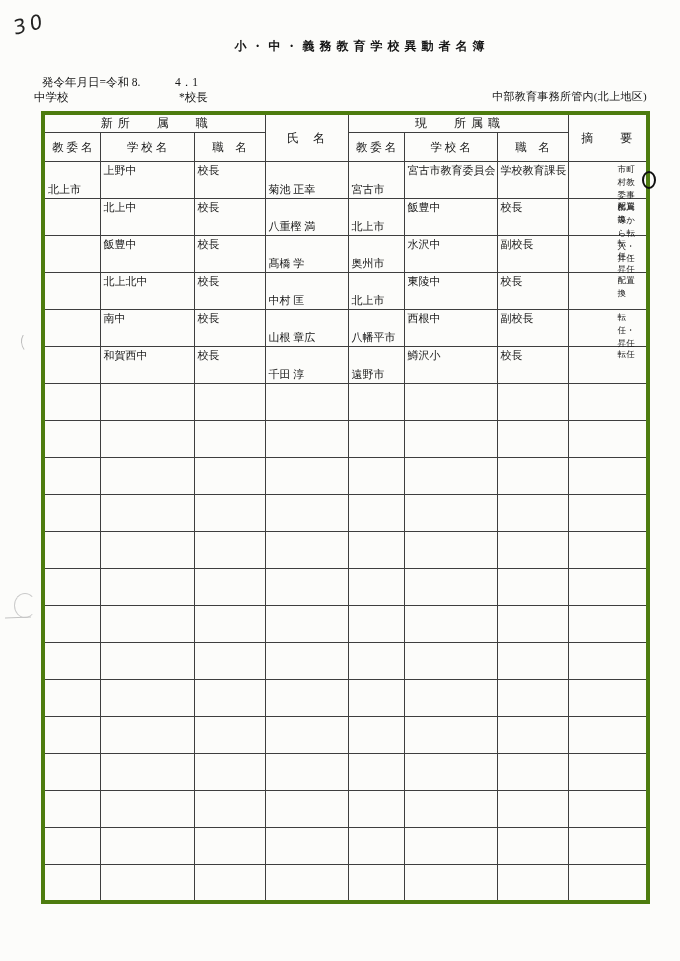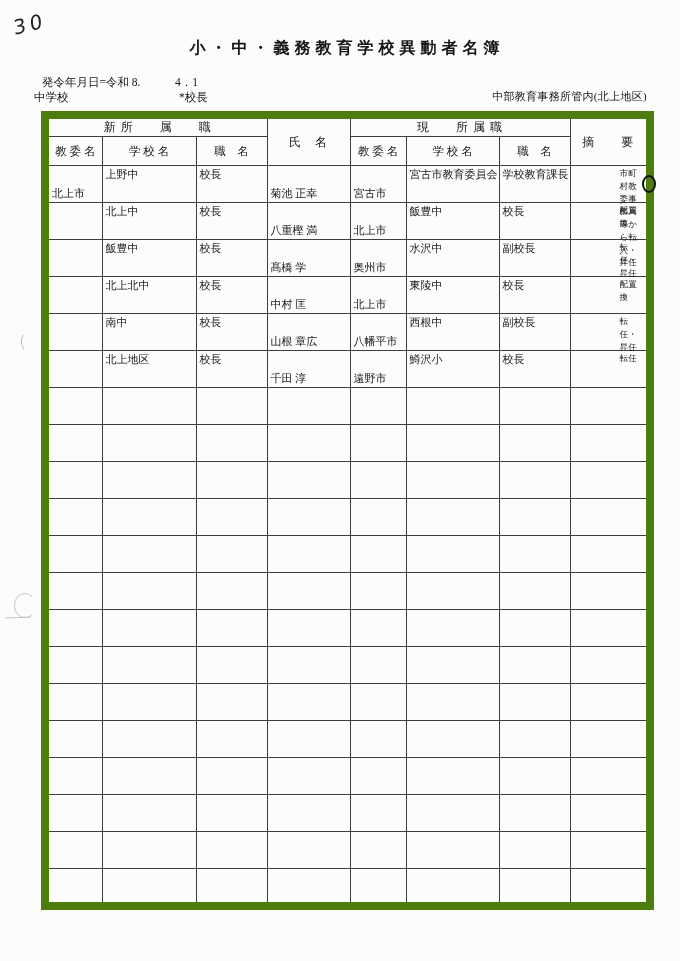--- a/index.html
+++ b/index.html
@@ -10,34 +10,34 @@
     font-family:"Liberation Serif","DejaVu Serif",serif;
   }
   .hw-number {
     position:absolute; left:13px; top:12px;
     font-family:"DejaVu Sans",sans-serif;
     font-size:20px; letter-spacing:4px; color:#222;
     transform:rotate(-14deg) skewX(-8deg);
   }
   .title {
     position:absolute; top:38px; left:50%;
-    transform:translateX(-50%); margin-left:7px;
-    font-size:16px; font-weight:bold; letter-spacing:5px;
+    transform:translateX(-50%); margin-left:22px;
+    font-size:12px; font-weight:bold; letter-spacing:5px;
     white-space:nowrap;
   }
   .meta1 { position:absolute; left:42px; top:75px; font-size:11.5px; white-space:pre; }
   .meta2 { position:absolute; left:34px; top:90px; font-size:11.5px; width:320px; height:14px; }
   .meta2 .school-type { position:absolute; left:0; top:0; }
   .meta2 .pos-filter  { position:absolute; left:113px; top:0;margin-left:32px; }
   .office { position:absolute; right:33px; top:89px; font-size:11px; letter-spacing:0.3px; }
 
   table.roster {
     position:absolute; left:41px; top:111px; width:605px;
     border-collapse:collapse; table-layout:fixed;
-    border:8px solid #4d7c0f;
+    border:4px solid #4d7c0f;
   }
   .roster th, .roster td {
     border:1px solid #3e3e3e; padding:0; position:relative;
     font-weight:normal; overflow:visible;
   }
   .roster thead th { text-align:center; vertical-align:middle; }
   .roster tr.band1 th { height:16px; font-size:12px; letter-spacing:1px; }
   .roster tr.band2 th { height:29px; font-size:11.5px; }
   .roster th.merged { font-size:12px; }
   .roster tbody tr { height:37px; }
@@ -250,21 +250,21 @@
           </td>
           <td>
             <span class="remark">転任・昇任</span>
           </td>
         </tr>
         <tr>
           <td>
             <span class="bl"></span>
           </td>
           <td>
-            <span class="tl">北上地区</span>
+            <span class="tl">和賀西中</span>
           </td>
           <td>
             <span class="tl">校長</span>
           </td>
           <td>
             <span class="bl">千田 淳</span>
           </td>
           <td>
             <span class="bl">遠野市</span>
           </td>

